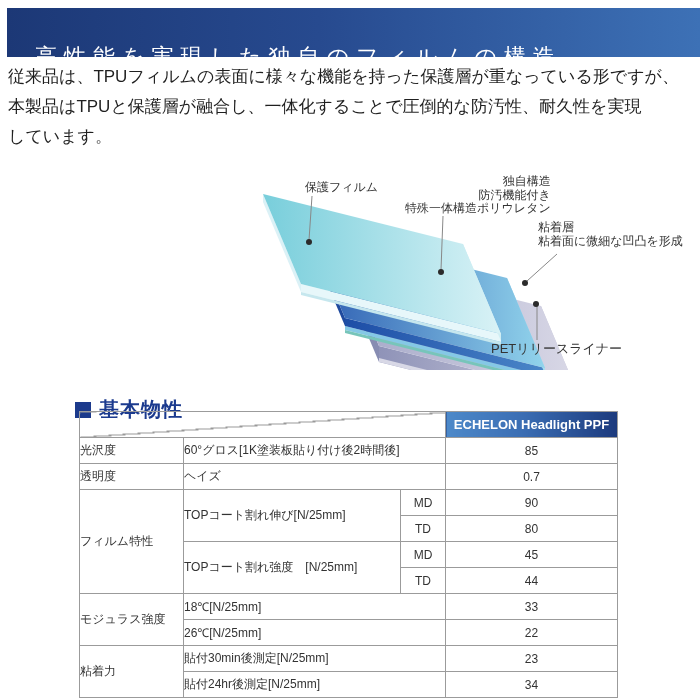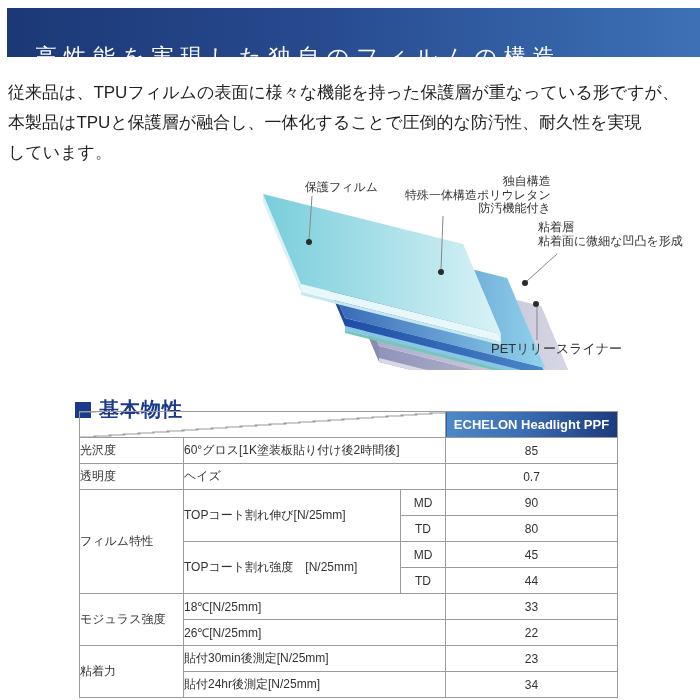--- a/index.html
+++ b/index.html
@@ -11,21 +11,21 @@
     position: absolute; left: 7px; top: 8px; width: 693px; height: 49px;
     background: linear-gradient(90deg, #1c3876 0%, #274a8f 45%, #3d71b6 100%);
   }
   .banner-title {
     font-family: "Liberation Serif", "DejaVu Serif", serif;
     color: #ffffff; font-size: 22px; letter-spacing: 7px;
     line-height: 49px; padding-left: 28px; white-space: nowrap; font-weight: 500; margin-top: 24px;
   }
 
   
-  .intro { position: absolute; left: 8px; top: 78px; width: 690px; }
+  .intro { position: absolute; left: 8px; top: 62px; width: 690px; }
   .intro .line { font-size: 17px; line-height: 30px; color: #1f1f1f; white-space: nowrap; }
 
   
   .diagram { position: absolute; left: 235px; top: 170px; width: 460px; height: 200px; }
   .diagram svg { display: block; }
   .dlabel { position: absolute; font-size: 12px; line-height: 13.5px; color: #333; white-space: nowrap; }
   .dlabel.pet { font-size: 13px; }
 
   
   .section-title { position: absolute; left: 75px; top: 372px; display: flex; align-items: center; margin-top: 24px; }
@@ -130,22 +130,22 @@
       <circle cx="301" cy="134" r="3"></circle>
     </g>
   </svg>
 </div>
 
 <div class="dlabel" style="left:305px; top:181px;">
   <span>保護フィルム</span>
 </div>
 <div class="dlabel" style="left:405px; top:175px;text-align:right;">
   <div>独自構造</div>
+  <div>防汚機能付き</div>
   <div>特殊一体構造ポリウレタン</div>
-  <div>防汚機能付き</div>
 </div>
 <div class="dlabel" style="left:538px; top:221px;">
   <div>粘着層</div>
   <div>粘着面に微細な凹凸を形成</div>
 </div>
 <div class="dlabel pet" style="left:491px; top:342px;">
   <span>PETリリースライナー</span>
 </div>
 
 <div class="section-title">

